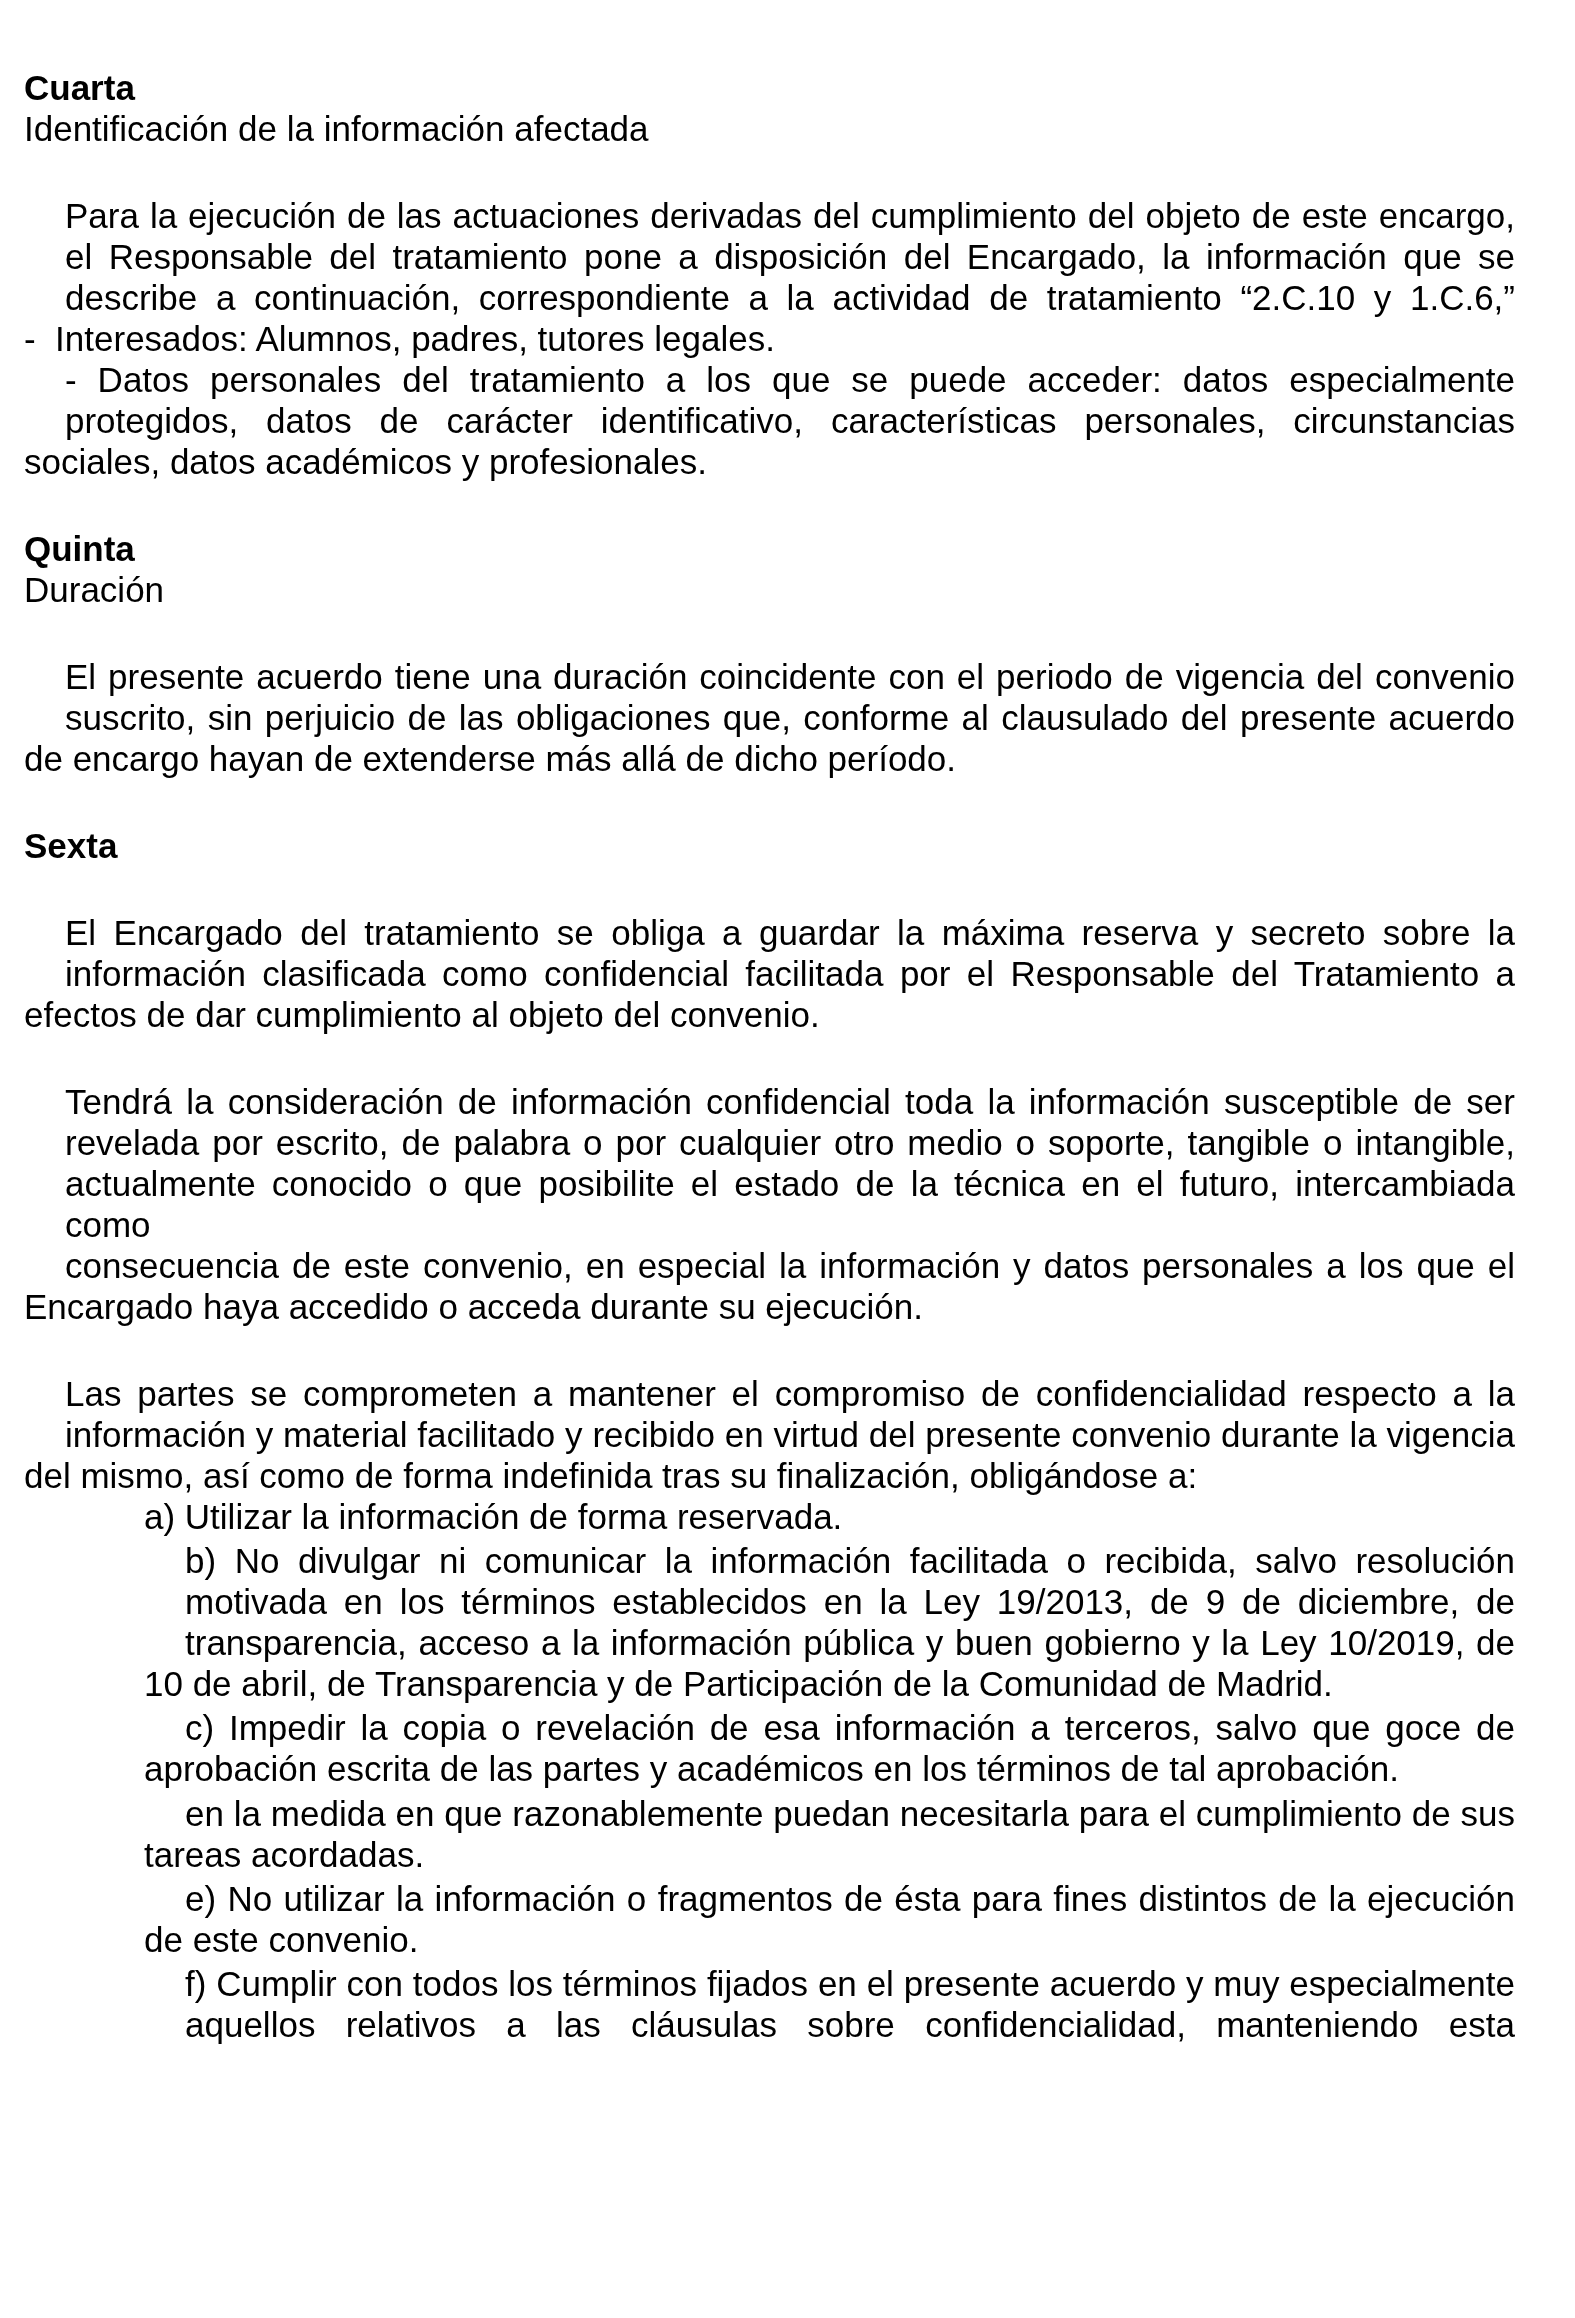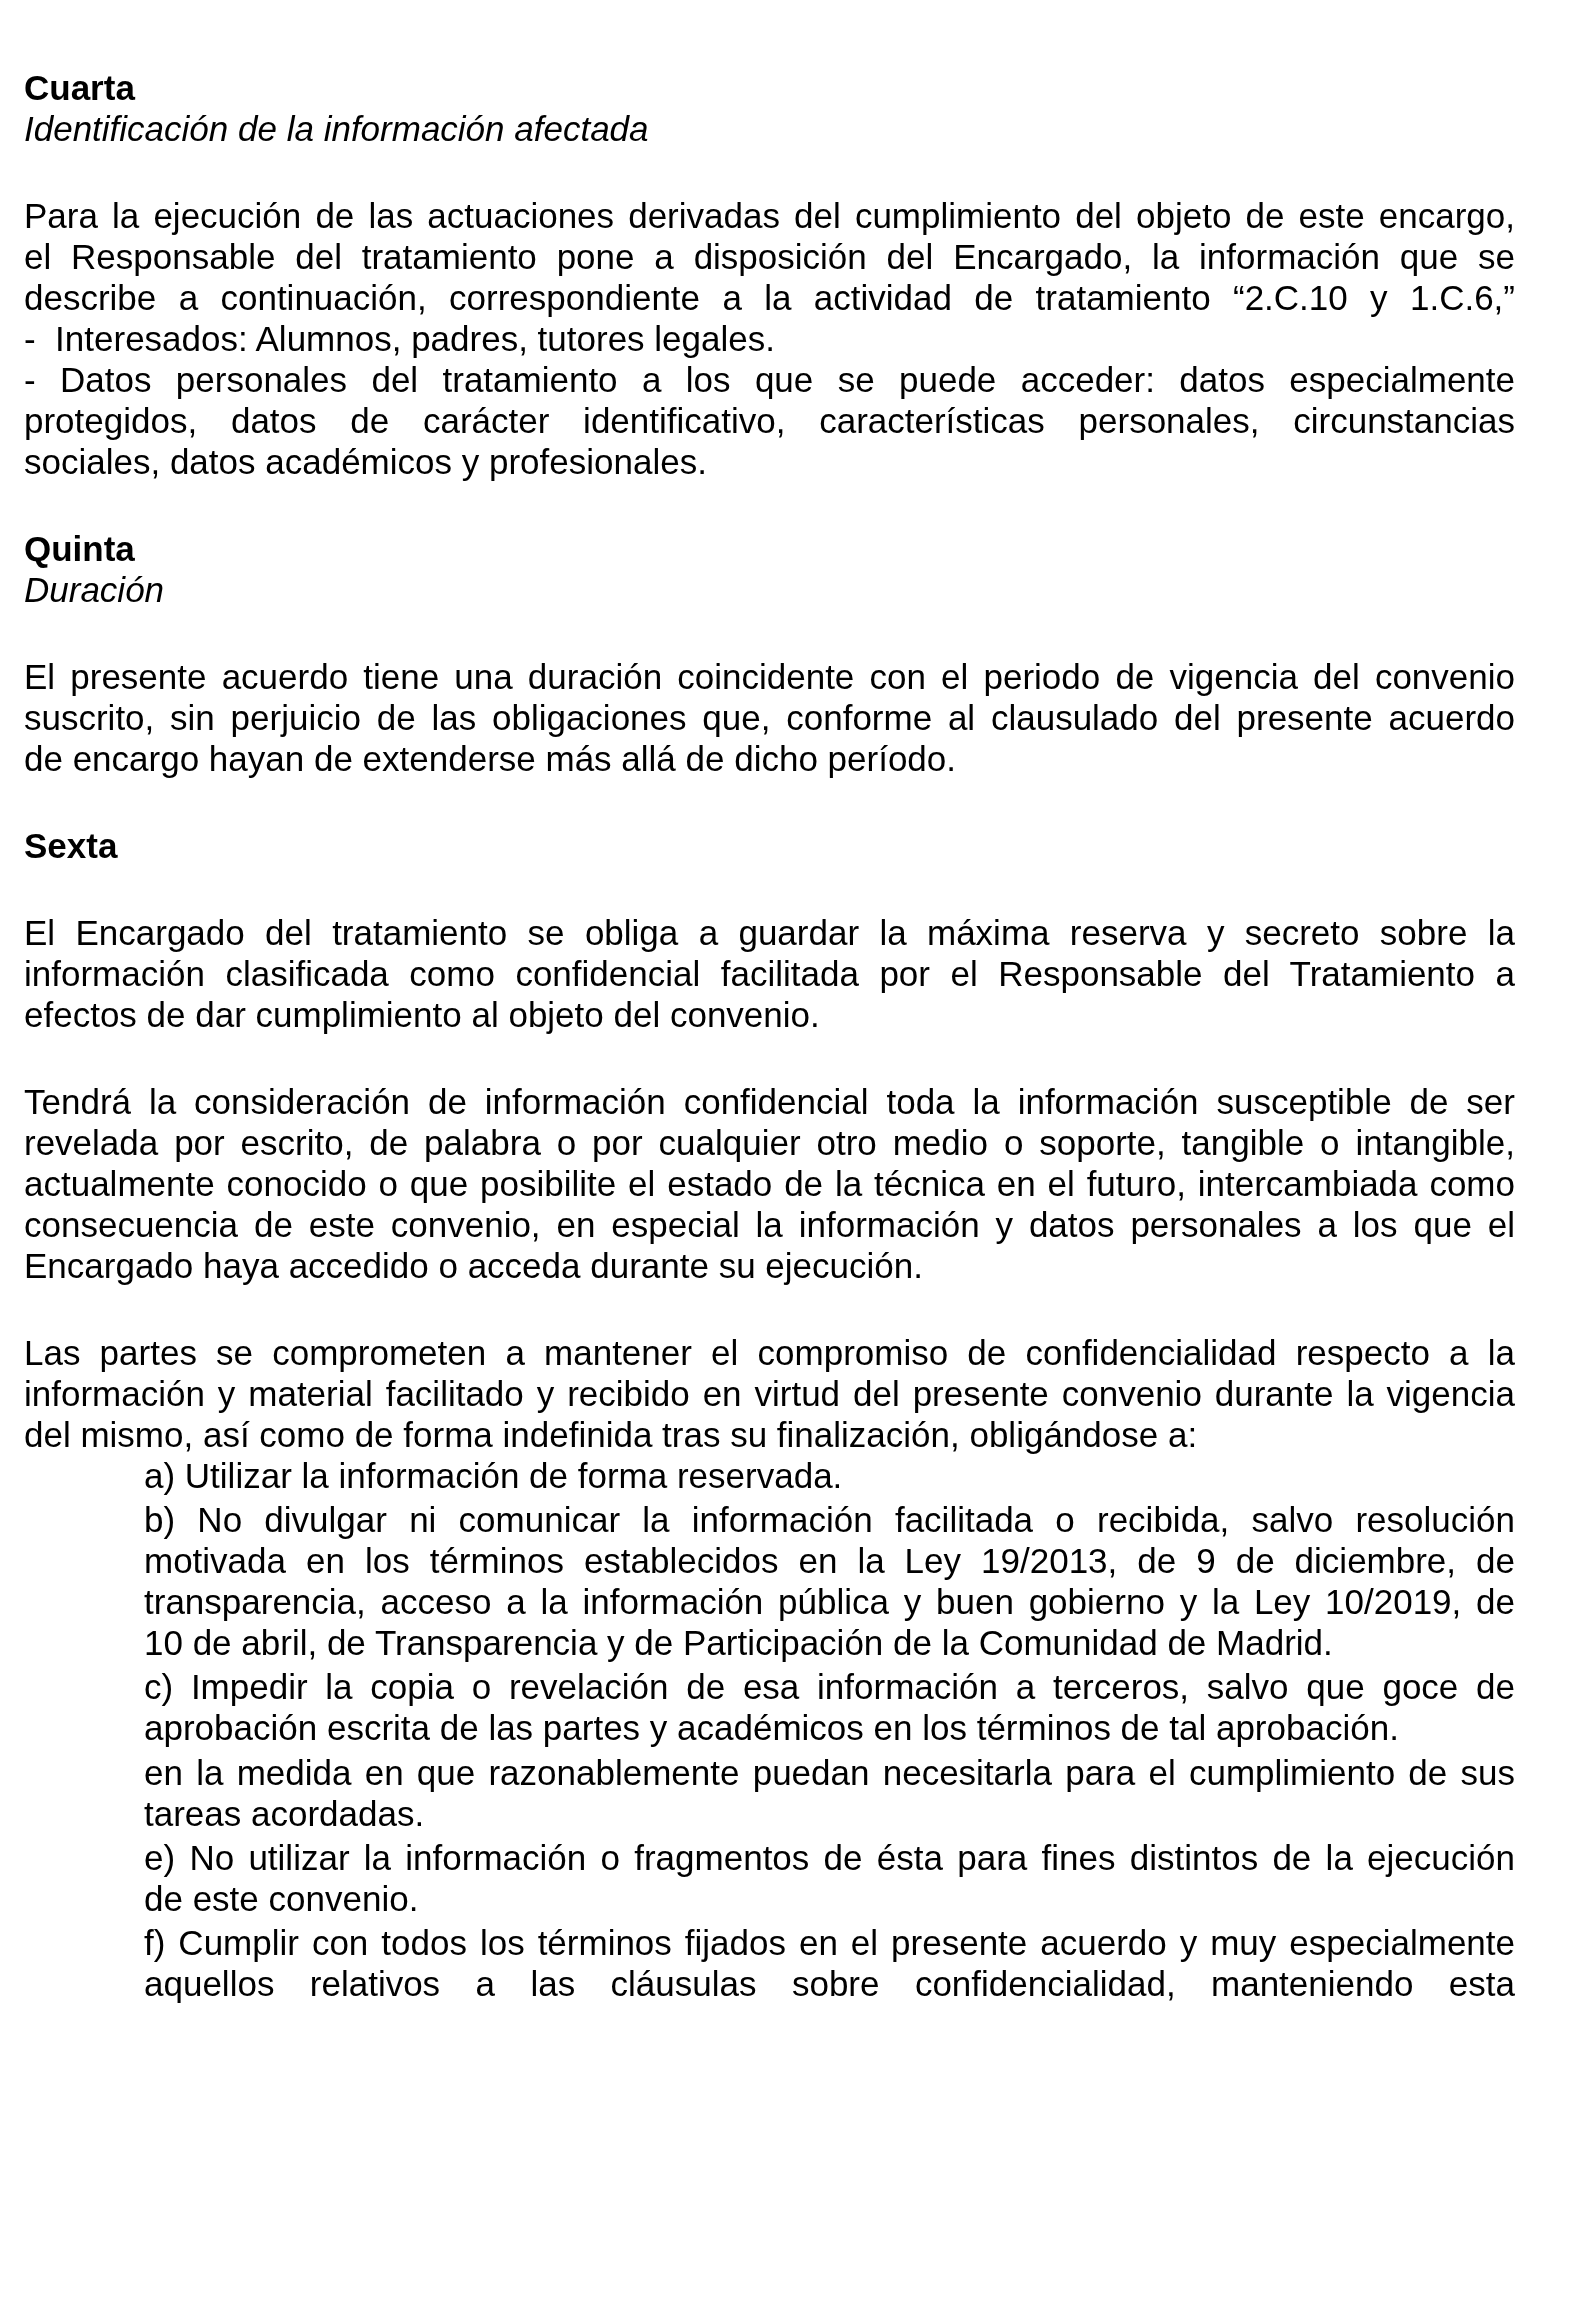--- a/index.html
+++ b/index.html
@@ -16,25 +16,26 @@
     color: #000000;
     font-family: "Liberation Sans", "DejaVu Sans", sans-serif;
     font-size: 35px;
     line-height: 41px;
     padding: 67px 61px 0 24px;
     overflow: hidden;
   }
   .blk { margin: 0 0 46px 0; }
   .blk-tight { margin: 0; }
   .clause-title { font-weight: 700; }
-  .clause-subtitle { font-style: italic; }
+  .clause-subtitle { }
   
   .ln-j {
     text-align: justify;
     text-align-last: justify;
+    margin-left: 41px;
     -moz-text-align-last: justify;
   }
   
   .ln-l {
     text-align: left;
     text-align-last: left;
   }
   .list { margin-left: 120px; }
   .list-item { margin: 0 0 3.2px 0; }
   .list-item:last-child { margin-bottom: 0; }

